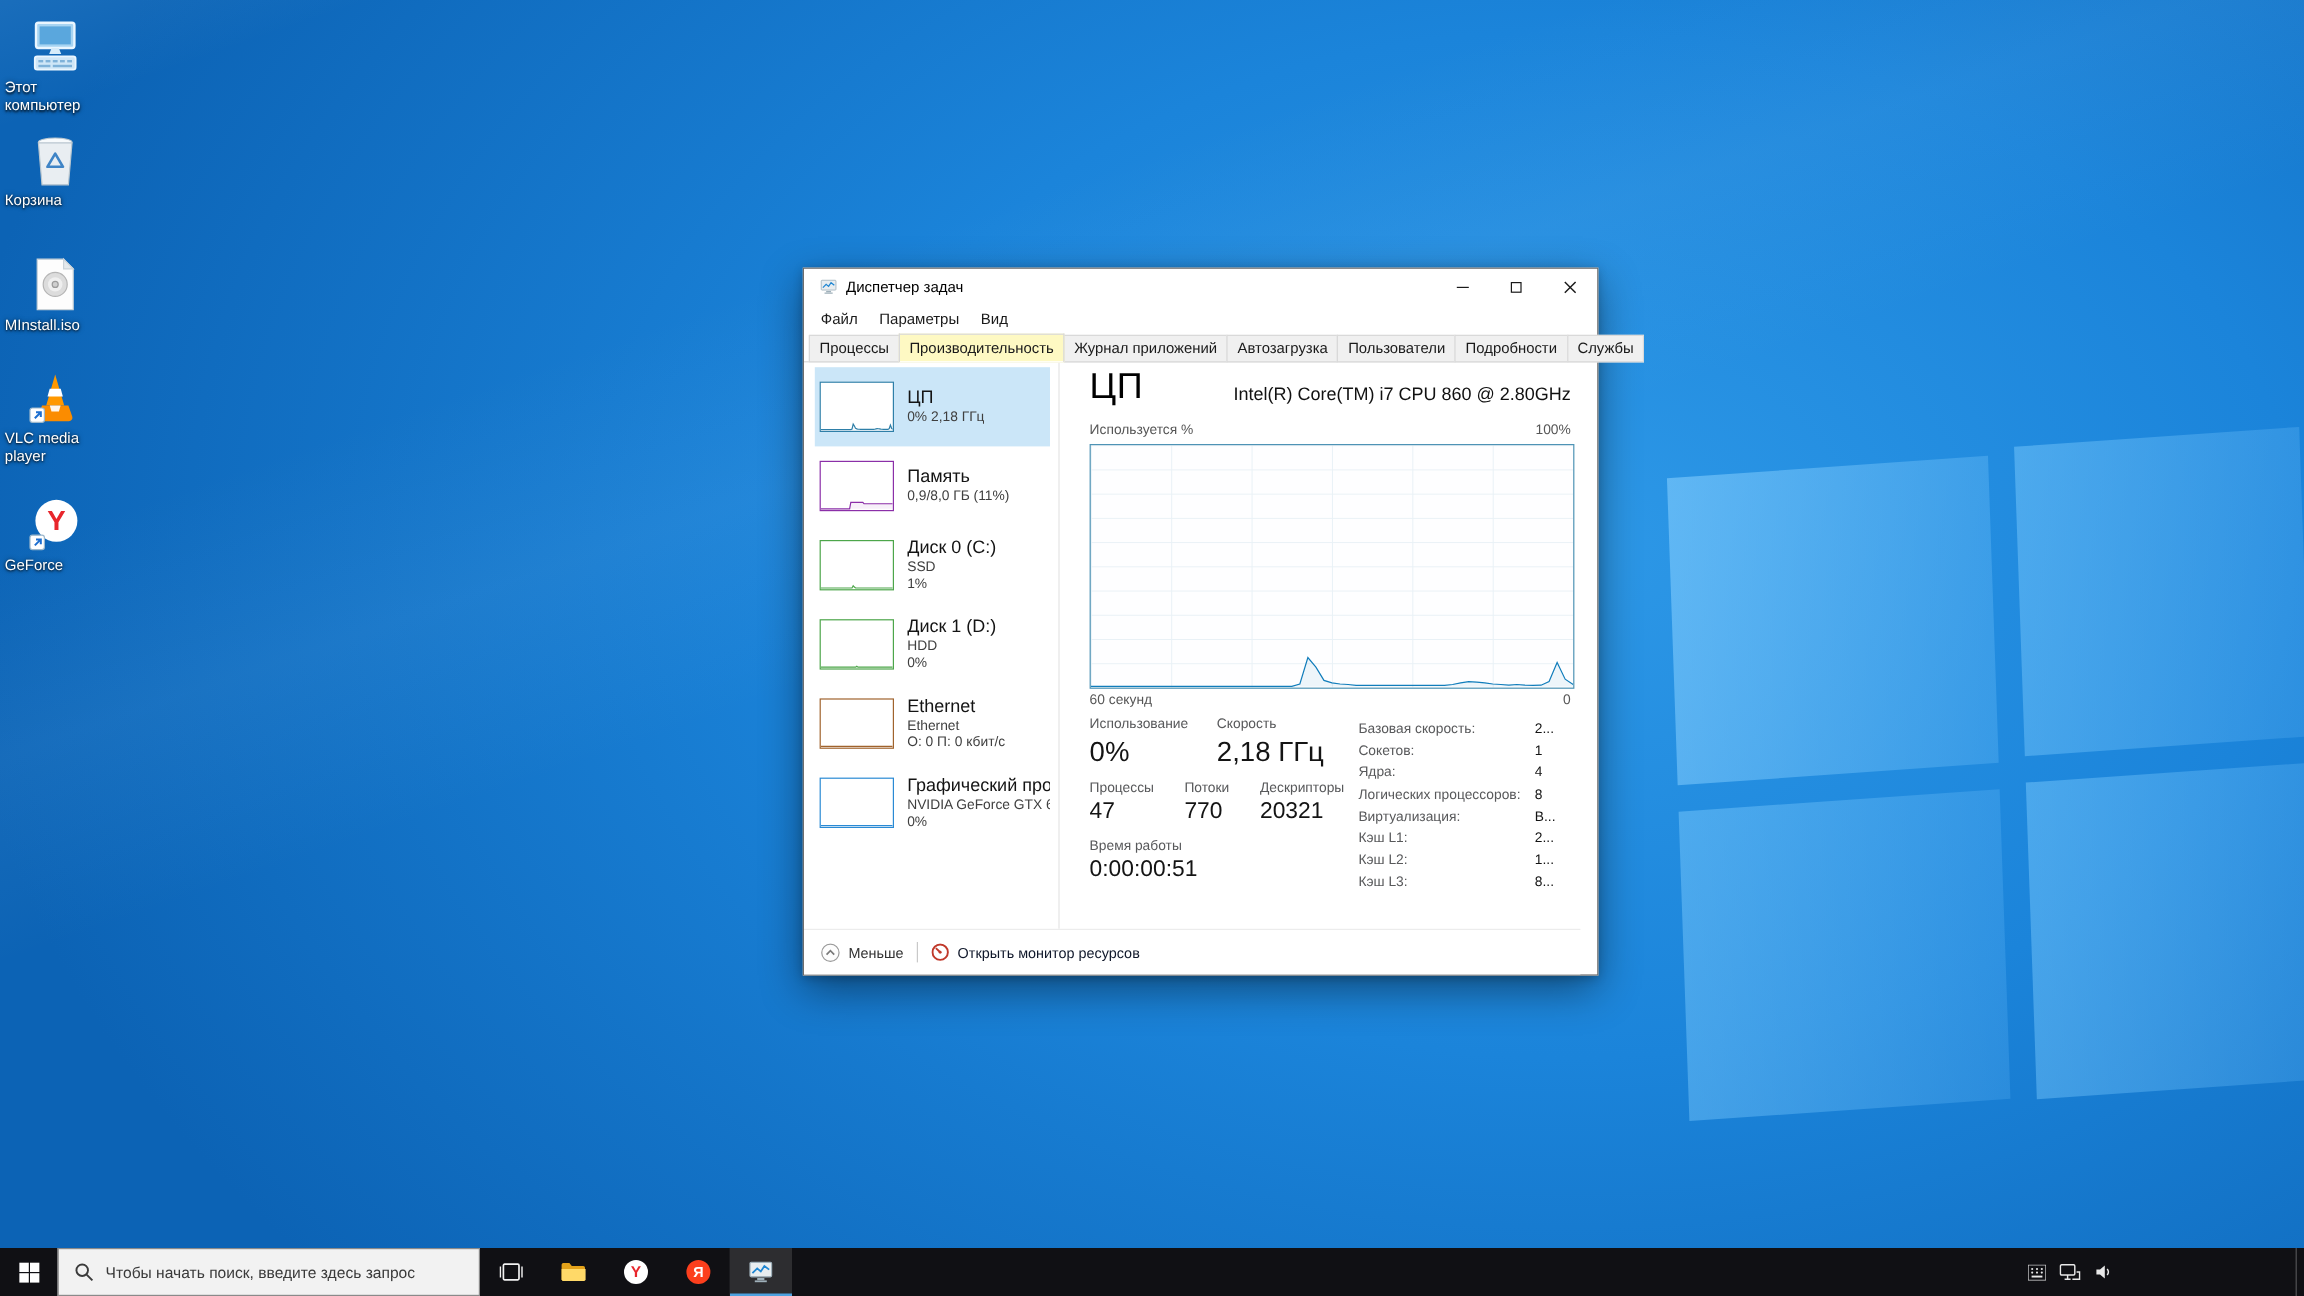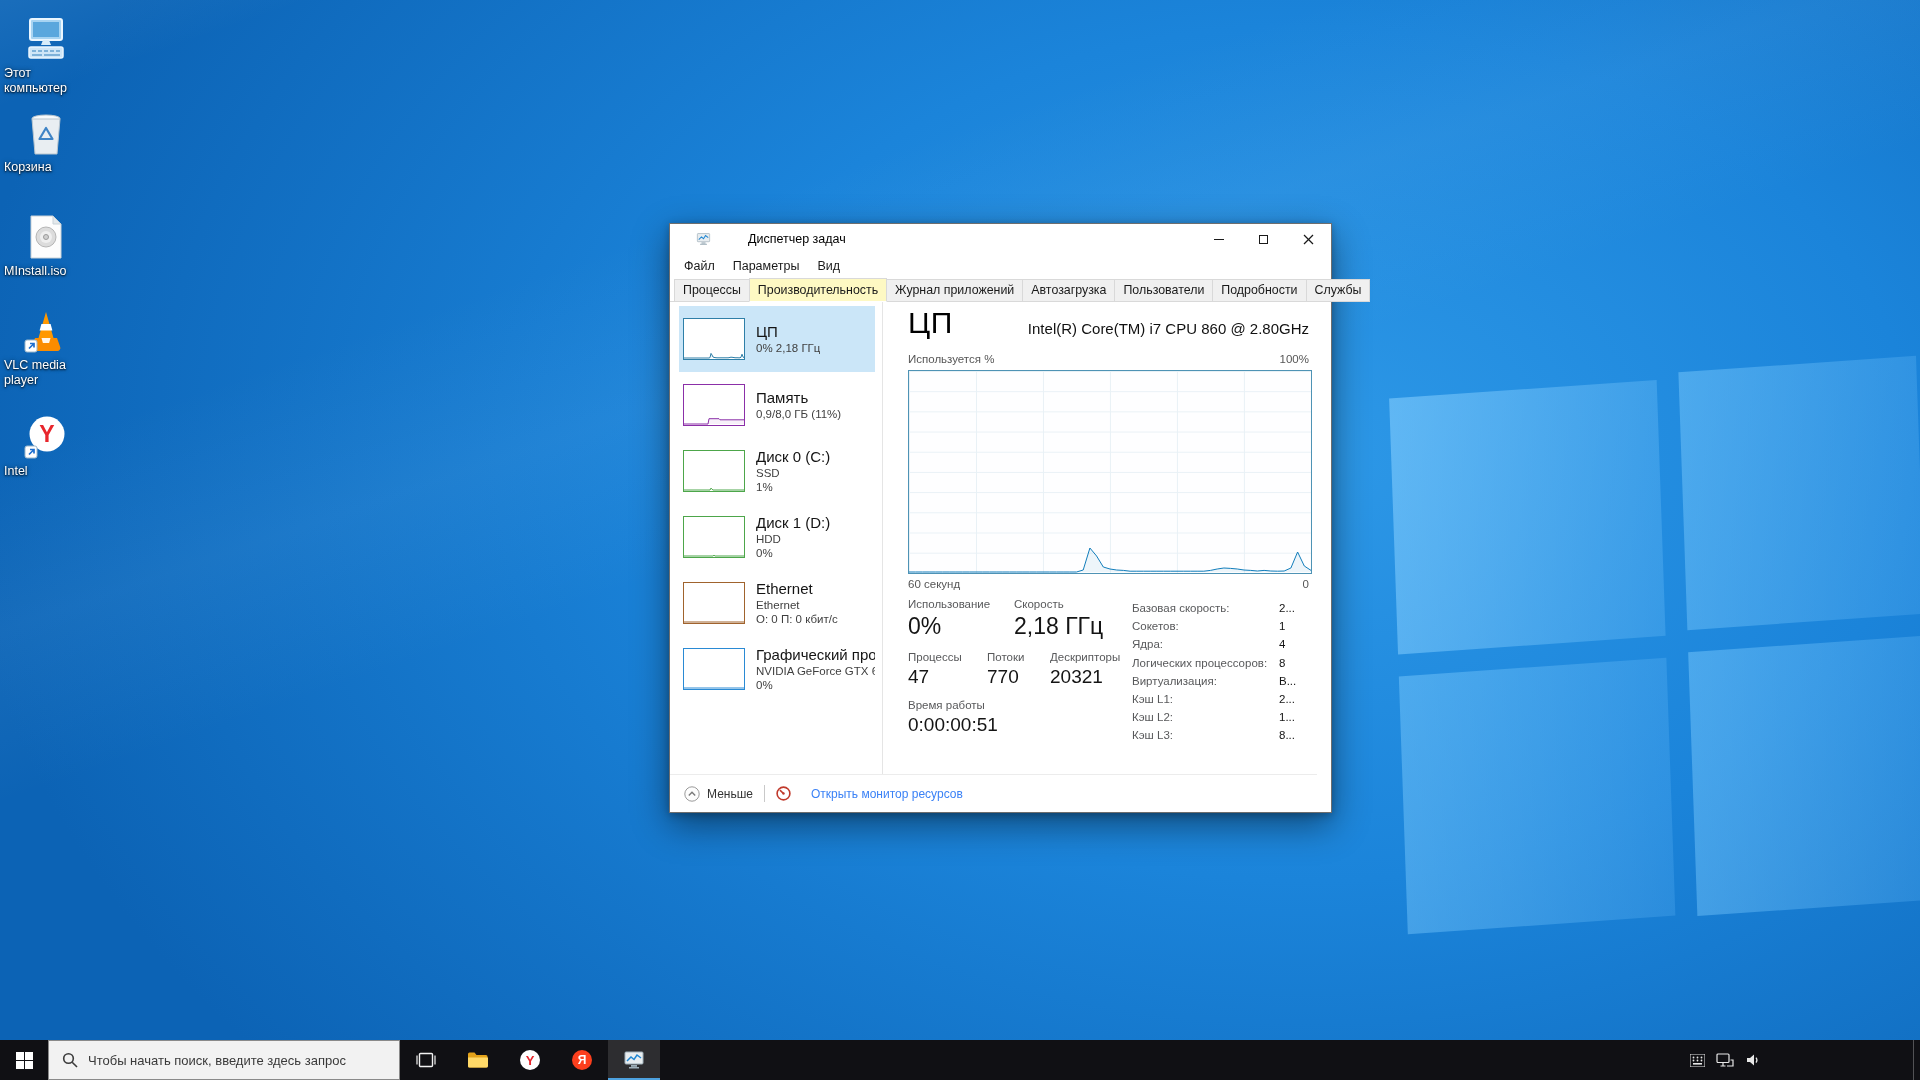--- a/index.html
+++ b/index.html
@@ -28,21 +28,21 @@
   
   .desktop-icon { position:absolute; left:4px; width:84px; cursor:default; }
   .desktop-icon .ic { height:48px; display:flex; align-items:flex-end; justify-content:center; margin-bottom:4px; }
   .desktop-icon .dlabel { color:#fff; font-size:12.5px; line-height:15px;
     text-shadow:0 1px 2px rgba(0,0,0,0.9), 0 0 4px rgba(0,0,0,0.5); }
 
   
   .tm-window { position:absolute; left:669px; top:223px; width:663px; height:590px;
     background:#fff; border:1px solid #6e6e6e;
     box-shadow:0 12px 34px rgba(0,0,0,0.45), 0 2px 8px rgba(0,0,0,0.25); }
-  .titlebar { height:30px; display:flex; align-items:center; padding-left:26px;gap:30px; }
+  .titlebar { height:30px; display:flex; align-items:center; padding-left:13px; }
   .app-icon { display:flex; margin-right:7px; }
   .title-text { font-size:12.5px; color:#000; }
   .win-controls { margin-left:auto; display:flex; height:30px; }
   .win-btn { width:45px; height:30px; display:flex; align-items:center; justify-content:center; }
   .glyph-min { width:10px; height:1px; background:#1a1a1a; display:block; }
   .glyph-max { width:9px; height:9px; border:1px solid #1a1a1a; display:block; }
 
   .menubar { height:24px; display:flex; align-items:center; padding-left:5px; }
   .menu-item { font-size:12.5px; color:#1a1a1a; padding:3px 9px; }
 
@@ -87,21 +87,21 @@
 
   .stats-right { position:absolute; left:249px; top:297px; width:181px; }
   .sr-row { display:flex; line-height:18.2px; font-size:11.5px; }
   .sr-label { flex:1; color:#58595b; white-space:nowrap; }
   .sr-value { width:34px; color:#141414; }
 
   .footer { position:absolute; left:0; right:14px; bottom:0; height:38px; border-top:1px solid #ececec;
     display:flex; align-items:center; padding-left:14px; font-size:12px; color:#333; background:#fff; }
   .less-btn { display:flex; align-items:center; gap:7px; cursor:default; }
   .vsep { width:1px; height:17px; background:#c9c9c9; margin:0 11px; }
-  .resmon { display:flex; align-items:center; gap:20px; color:#3b82f6; cursor:pointer; }
+  .resmon { display:flex; align-items:center; gap:7px; color:#0f172a; cursor:pointer; }
 
   
   .taskbar { position:absolute; left:0; bottom:0; width:1920px; height:40px; background:#101014;
     display:flex; align-items:stretch; z-index:5; }
   .tb-btn { width:48px; display:flex; align-items:center; justify-content:center; flex:none; }
   .tb-app { width:52px; }
   .tb-app.active { background:rgba(255,255,255,0.12); box-shadow:inset 0 -2px 0 #4da2e0; }
   .search { width:352px; flex:none; background:#f2f2f2; border:1px solid #8a8a8a; display:flex;
     align-items:center; gap:10px; padding-left:13px; }
   .search input { flex:1; border:none; outline:none; background:transparent; font:13px "Liberation Sans",sans-serif; color:#222; }
@@ -184,21 +184,21 @@
       </div>
       <div class="desktop-icon" style="top: 412px;">
         <div class="ic">
           <svg width="46" height="46" viewBox="0 0 46 46">
             <circle cx="24" cy="20" r="17.5" fill="#fff"></circle>
             <text x="24" y="28" text-anchor="middle" font-size="23" font-weight="bold" fill="#e8262c" font-family="Liberation Sans, sans-serif">Y</text>
             <rect x="2" y="32" width="12" height="12" rx="2" fill="#fff" stroke="#9db8cc"></rect>
             <path d="M6 40.5 l5 -5 m-4 0 h4 v4" stroke="#1e6fd0" stroke-width="1.7" fill="none"></path>
           </svg>
         </div>
-        <div class="dlabel">Intel</div>
+        <div class="dlabel">GeForce</div>
       </div>
     </div>
 
   <div class="tm-window">
     <div class="titlebar">
       <span class="app-icon" id="tm-app-icon">
           <svg width="15" height="14" viewBox="0 0 22 20">
             <rect x="2" y="2" width="18" height="12" rx="1" fill="#e8edf0" stroke="#9fb0ba"></rect>
             <polyline points="4,11 8,7 11,9.5 14,5 18,8" fill="none" stroke="#1f86d2" stroke-width="1.5"></polyline>
             <rect x="8" y="15" width="6" height="1.8" fill="#9fb0ba"></rect>

